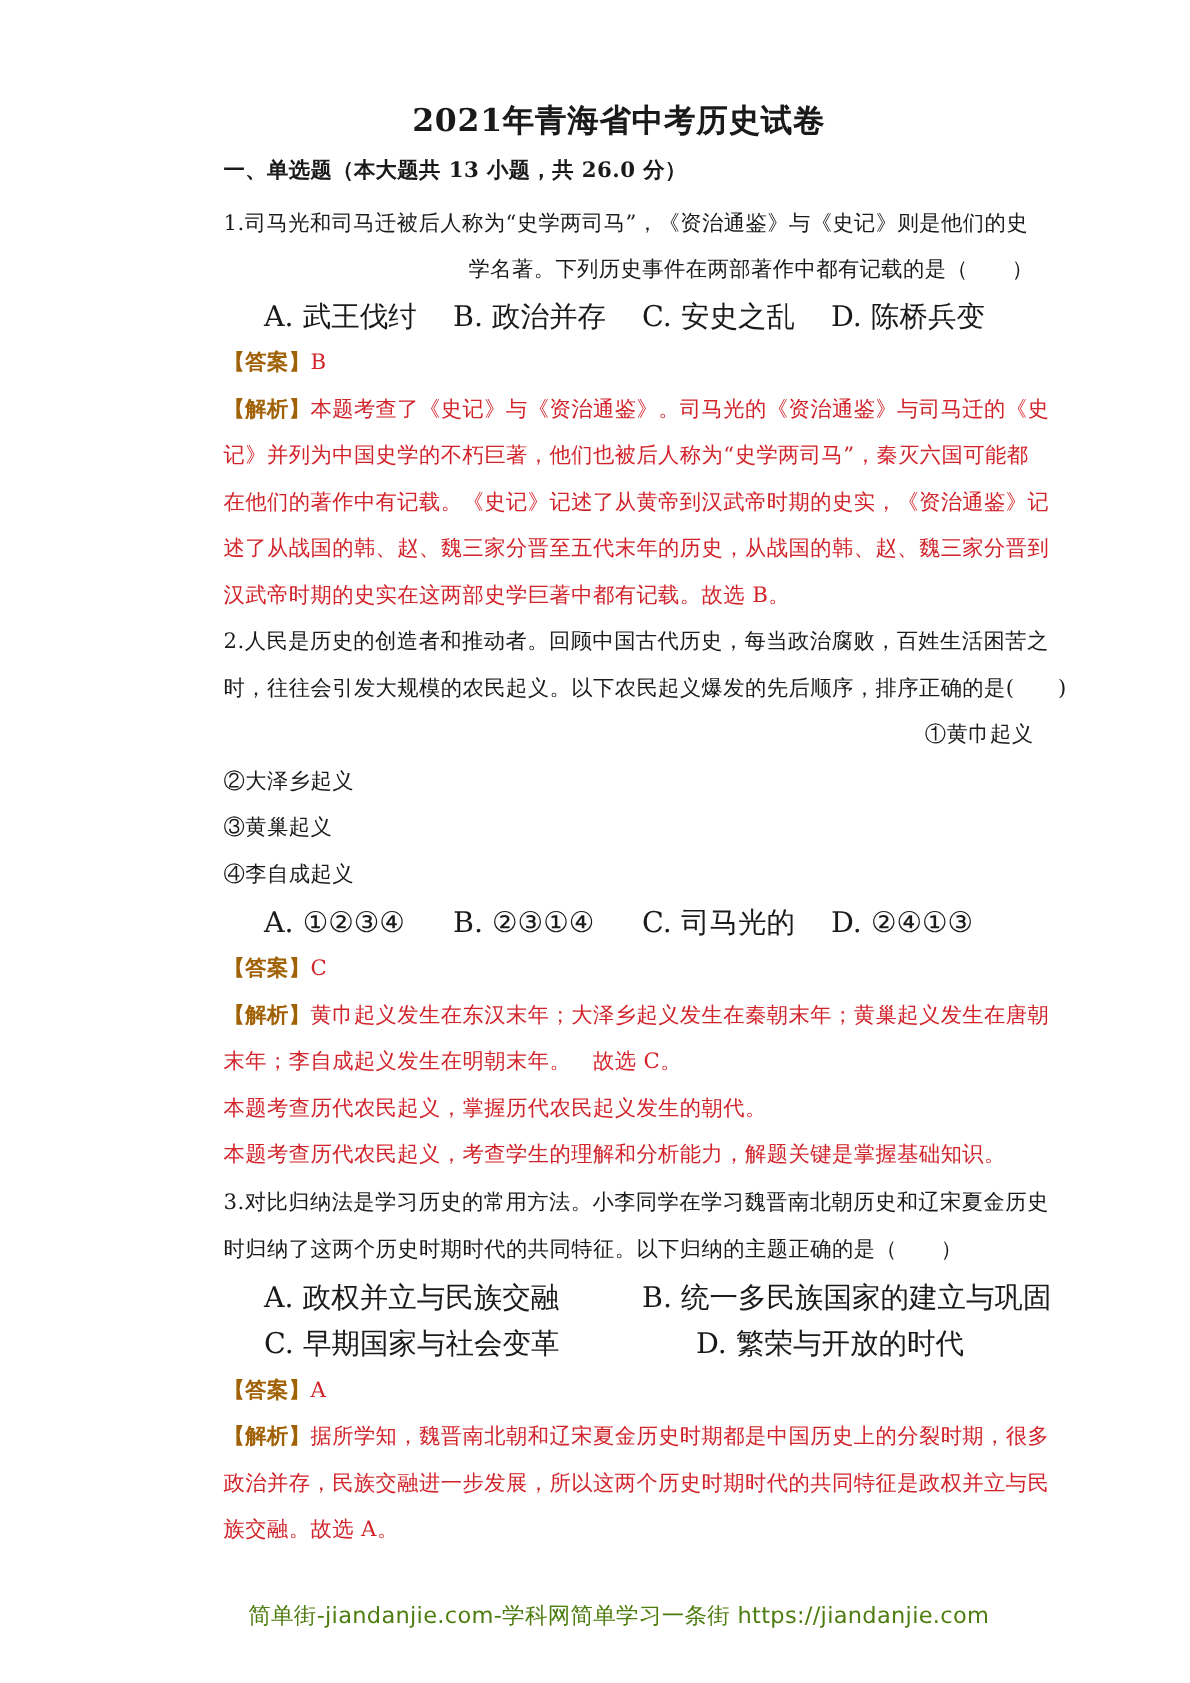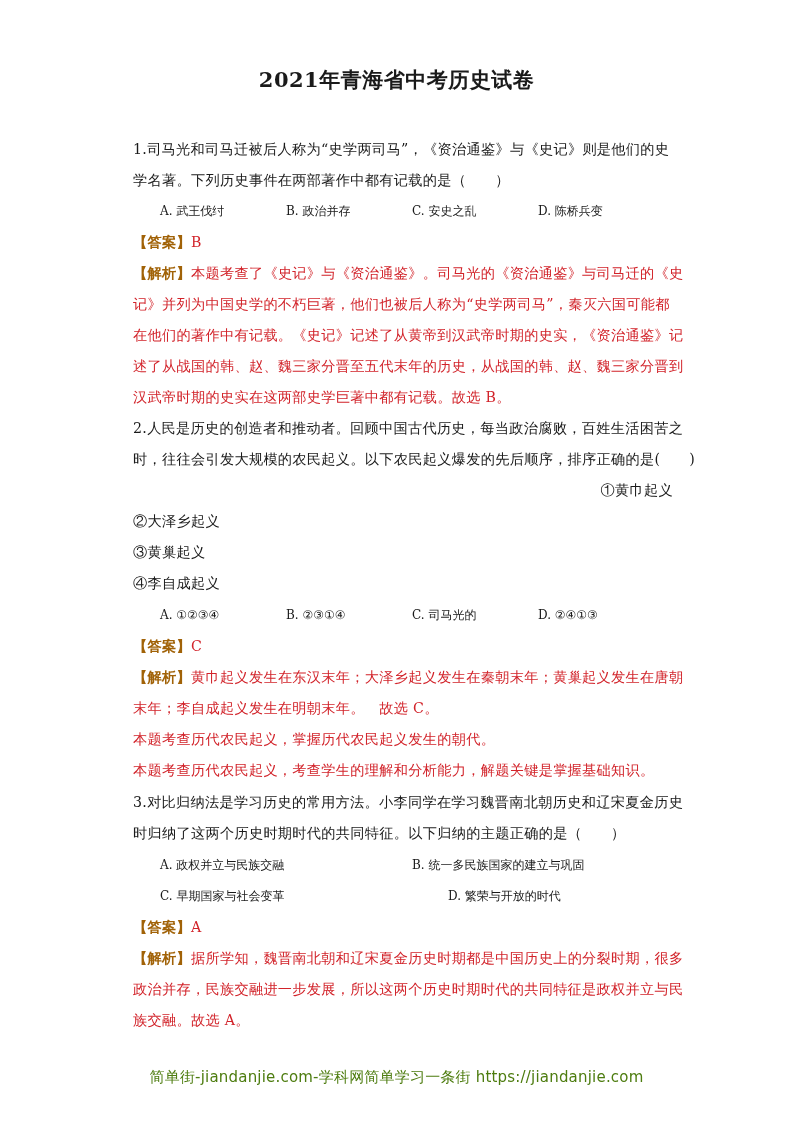--- a/index.html
+++ b/index.html
@@ -1,48 +1,49 @@
 <!DOCTYPE html>
 <html><head>
   <meta charset="utf-8">
   <style>
     html, body { margin: 0; padding: 0; background: #ffffff; }
     body {
       width: 793px; height: 1122px; position: relative; overflow: hidden;
       font-family: "DejaVu Serif", "Liberation Serif", serif;
       color: #1a1a1a;
     }
-    .page { position: absolute; left: 0; top: 0; width: 743px; height: 1122px; }
+    .page { position: absolute; left: 16px; top: 0; width: 743px; height: 1122px; }
     .title {
       position: absolute; left: 0; width: 793px; top: 66px; text-align: center;
       font-size: 21px; font-weight: bold; letter-spacing: 0.5px;
     }
     .line {
       position: absolute; left: 133px; width: 540px; font-size: 14.2px;
       white-space: nowrap; line-height: 20px; letter-spacing: 0.3px;
     }
     .red { color: #d2232a; }
     .bold { font-weight: bold; }
-    .opt { position: absolute; font-size: 12px; white-space: nowrap; line-height: 20px; }
+    .opt { position: absolute; font-size: 19px; white-space: nowrap; line-height: 20px; }
     .bracket { color: #a16207; font-weight: bold; }
     .footer {
       position: absolute; left: 0; width: 793px; top: 1068px; text-align: center;
       font-family: "DejaVu Sans", "Liberation Sans", sans-serif;
       font-size: 15px; color: #4d7c0f; letter-spacing: 0.2px;
     }
   </style>
 </head>
 <body>
 
 <div class="page">
   <div class="title">2021年青海省中考历史试卷</div>
+  <div class="line bold" style="top:104px;">一、单选题（本大题共 13 小题，共 26.0 分）</div>
 
   <div>
     <div class="line" style="top:139px;">1.司马光和司马迁被后人称为“史学两司马”，《资治通鉴》与《史记》则是他们的史</div>
-    <div class="line" style="top:170px;">学名著。下列历史事件在两部著作中都有记载的是（　　）</div>
+    <div class="line" style="top:170px;text-align:right;">学名著。下列历史事件在两部著作中都有记载的是（　　）</div>
     <div class="opt" style="left:160px; top:201px;">A.  武王伐纣</div>
     <div class="opt" style="left:286px; top:201px;">B.  政治并存</div>
     <div class="opt" style="left:412px; top:201px;">C.  安史之乱</div>
     <div class="opt" style="left:538px; top:201px;">D.  陈桥兵变</div>
     <div class="line red" style="top:232px;">
       <span class="bracket">【答案】</span><span>B</span>
     </div>
     <div class="line red" style="top:263px;">
       <span class="bracket">【解析】</span><span>本题考查了《史记》与《资治通鉴》。司马光的《资治通鉴》与司马迁的《史</span>
     </div>

